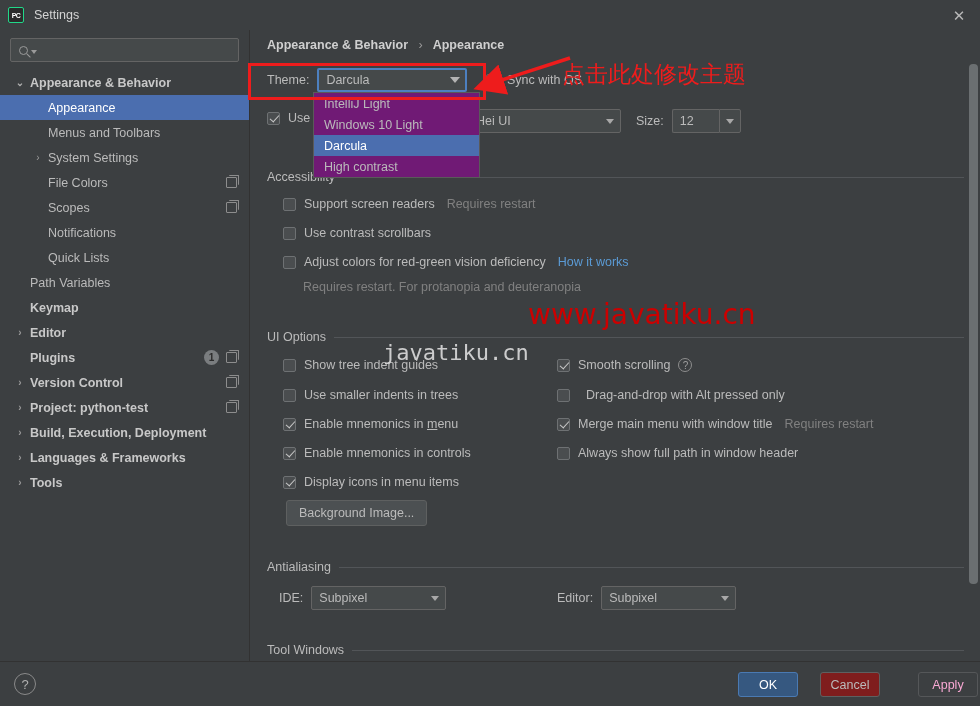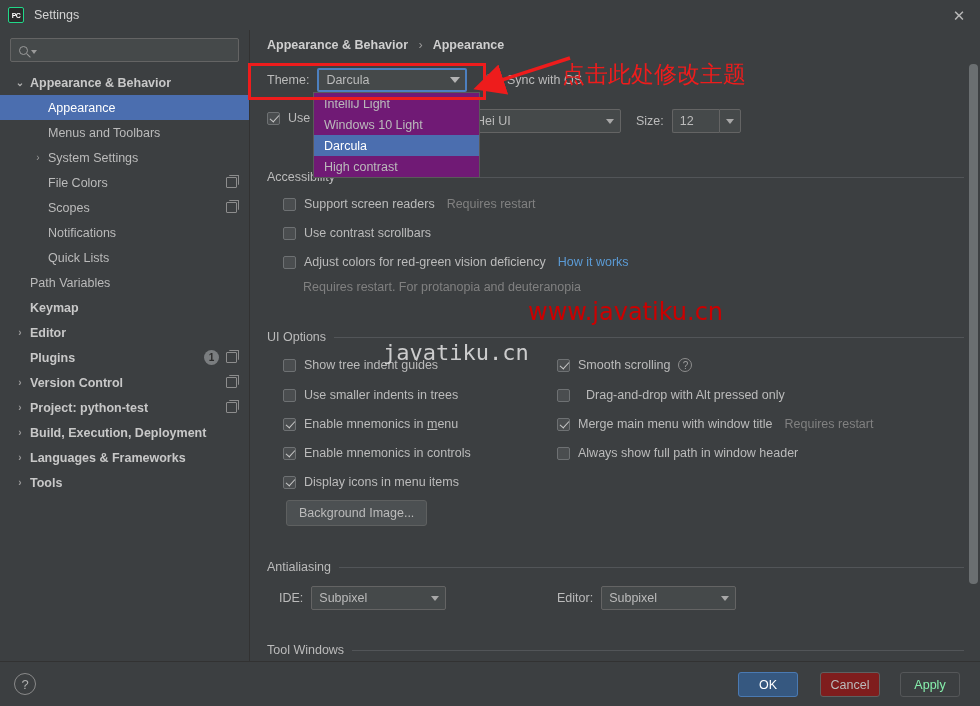--- a/index.html
+++ b/index.html
@@ -185,36 +185,36 @@
     font-size: 13px; display: flex; align-items: center; justify-content: center;
     cursor: default;
   }
   .dlgbtn {
     position: absolute; top: 10px; height: 25px; width: 60px;
     border-radius: 3px; font-size: 12.5px;
     display: flex; align-items: center; justify-content: center; cursor: default;
   }
   .dlgbtn.ok { right: 182px; background: #365880; border: 1px solid #4a7ab3; color: #ffffff; }
   .dlgbtn.cancel { right: 100px; background: #7f1d1d; border: 1px solid #5e6060; color: #bbbbbb; }
-  .dlgbtn.apply { right: 20px; background: #3c3f41; border: 1px solid #555759; color: #86efac; }
+  .dlgbtn.apply { right: 2px; background: #3c3f41; border: 1px solid #555759; color: #f9a8d4; }
 
   
   .annot-box {
     position: absolute; left: 248px; top: 63px; width: 238px; height: 37px;
     border: 3px solid #ee1c1c; z-index: 60; pointer-events: none;
   }
   .annot-text {
     position: absolute; left: 562px; top: 59px; z-index: 61;
     color: #ee1c1c; font-size: 23px; font-family: "DejaVu Sans", sans-serif;
     white-space: nowrap;
   }
   .annot-arrow { position: absolute; left: 470px; top: 55px; z-index: 61; pointer-events: none; }
   .wm-red {
     position: absolute; left: 528px; top: 298px; z-index: 55;
-    color: #cc0000; font-size: 24px; font-family: "DejaVu Sans", sans-serif;
+    color: #cc0000; font-size: 28px; font-family: "DejaVu Sans", sans-serif;
     white-space: nowrap;
   }
   .wm-gray {
     position: absolute; left: 383px; top: 340px; z-index: 55;
     color: #d9d9d9; font-size: 22px; font-family: "DejaVu Sans Mono", monospace;
     opacity: 0.92; white-space: nowrap;
   }
 </style>
 </head>
 <body>

